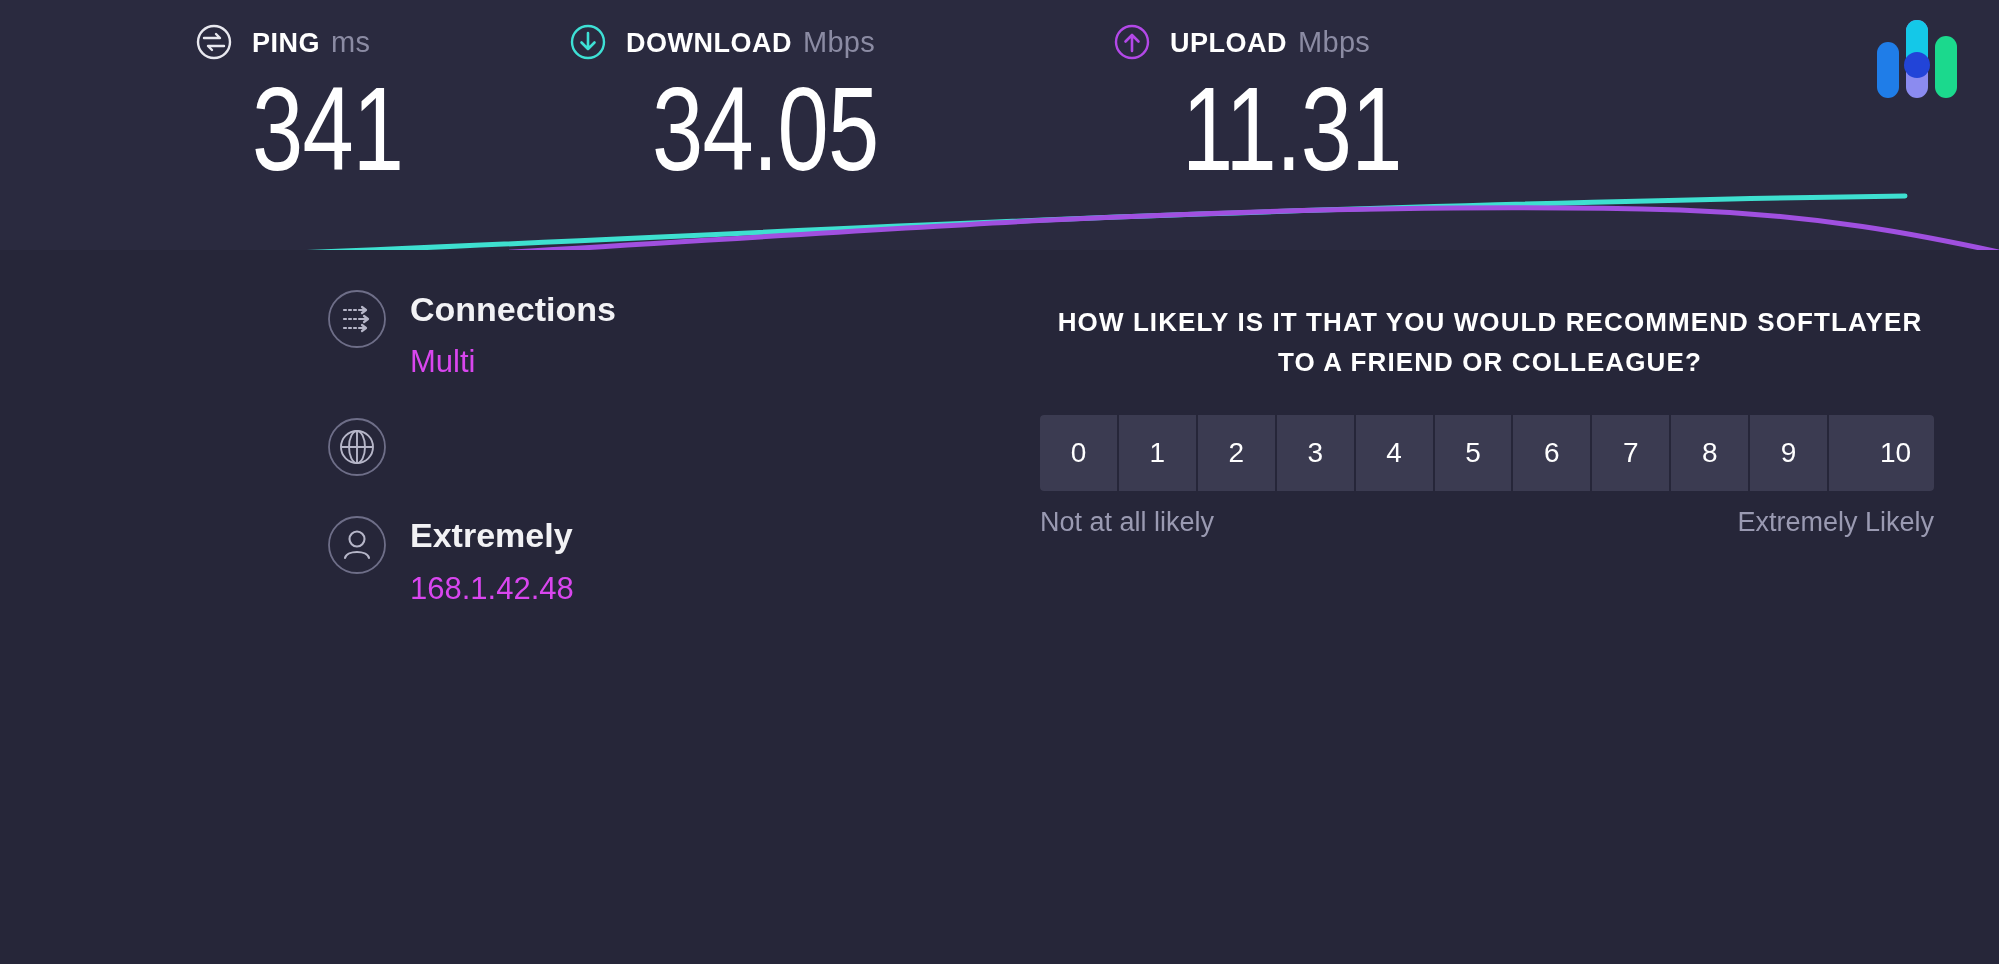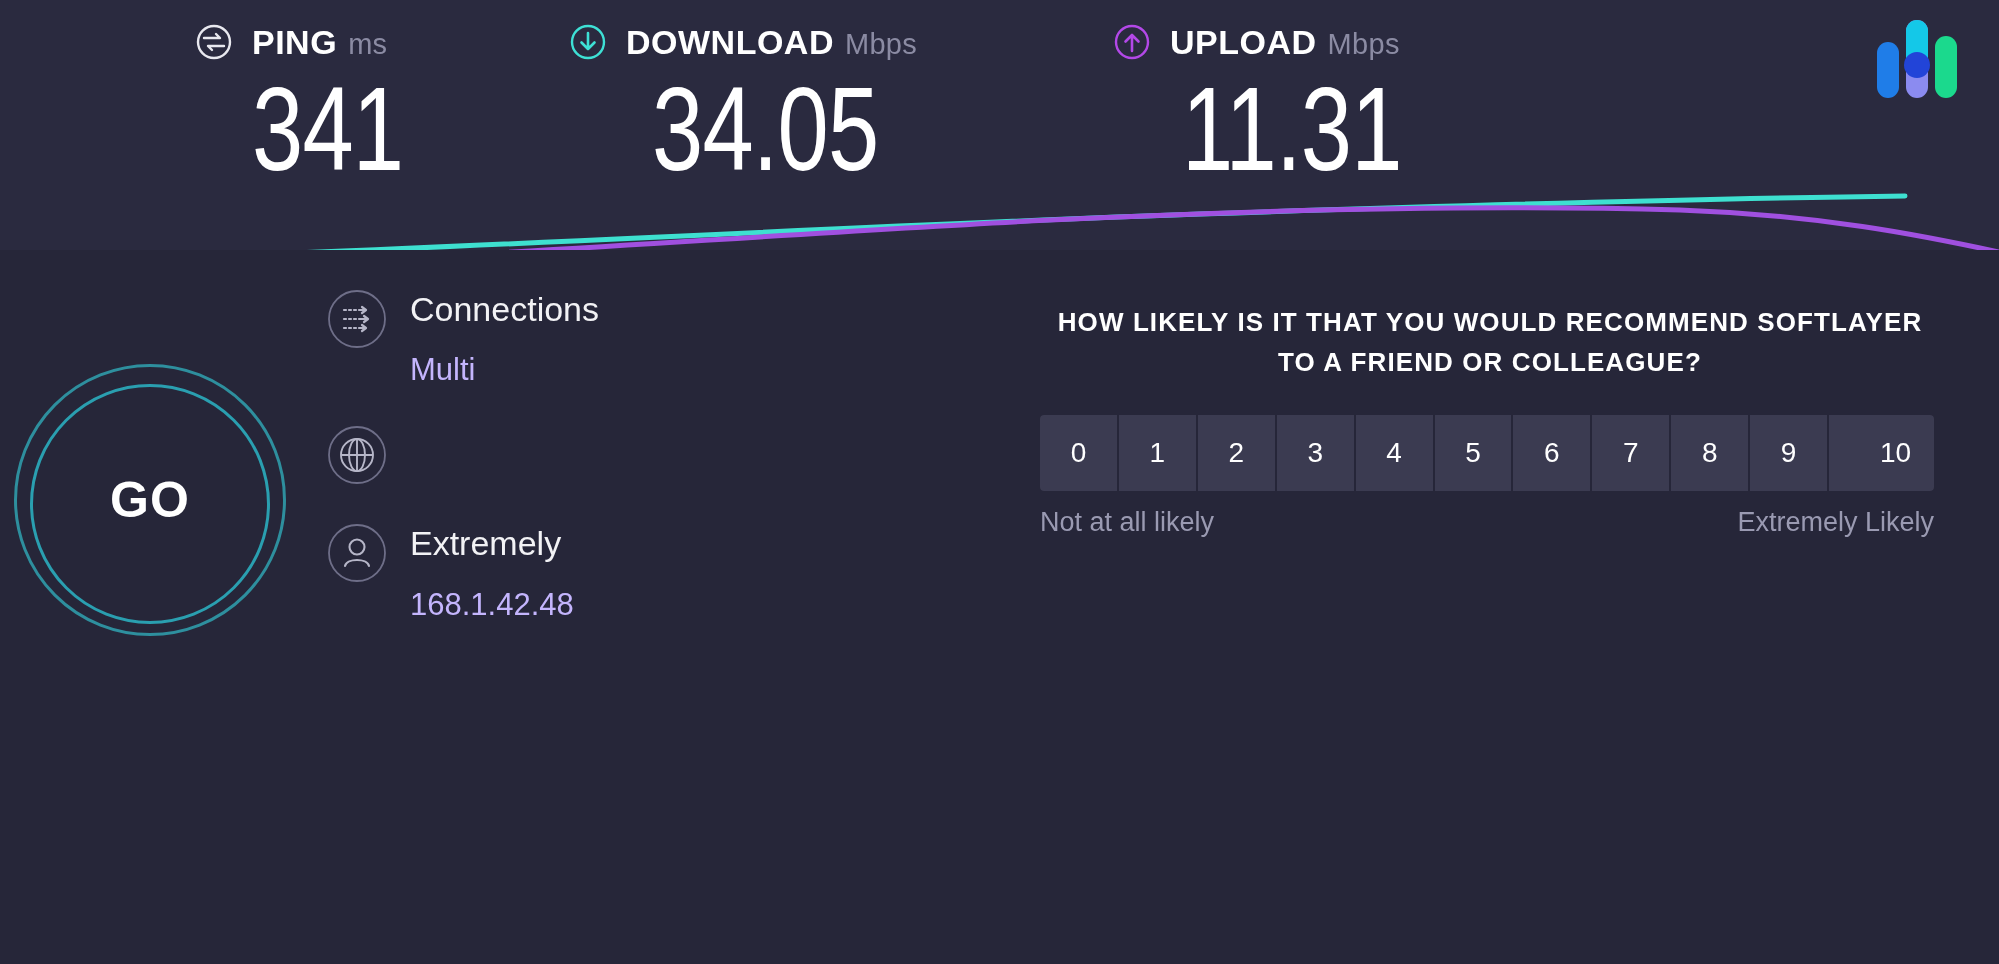--- a/index.html
+++ b/index.html
@@ -39,21 +39,21 @@
     gap: 16px;
     height: 66px;
     padding-top: 18px;
   }
   .metric-icon {
     width: 44px; height: 44px;
     flex: 0 0 44px;
     display: block;
   }
   .metric-label {
-    font-size: 34px;
+    font-size: 27px;
     font-weight: bold;
     letter-spacing: 0.5px;
     color: #ffffff;
     white-space: nowrap;
   }
   .metric-unit {
     font-size: 29px;
     font-weight: normal;
     color: #8b8ba3;
     margin-left: 11px;
@@ -163,27 +163,27 @@
     width: 74px; height: 74px;
     flex: 0 0 74px;
     margin-right: 16px;
     margin-top: 2px;
   }
   .info-body { padding-top: 4px; }
   .info-title {
     font-size: 34px;
     color: #f2f2f5;
     line-height: 1.48;
-    font-weight: normal;
+    font-weight: bold;
   }
   .info-sub {
     font-size: 31px;
-    color: #c4b5fd;
+    color: #d946ef;
     line-height: 1.55;
-    margin-top: 12px;
+    margin-top: 4px;
   }
   .info-link {
     font-size: 33px;
     color: #3699e8;
     line-height: 1.5;
     margin-top: 5px;
     cursor: pointer;
     display: inline-block;
   }
 
@@ -297,25 +297,20 @@
     </svg>
   </div>
 
   <svg class="graph" viewBox="0 0 1999 110" preserveAspectRatio="none">
     <path d="M 0 84 C 400 72, 800 48, 1200 34 C 1500 24, 1750 18, 1905 16" fill="none" stroke="#3ee0d0" stroke-width="5" stroke-linecap="round"></path>
     <path d="M 0 93 C 350 88, 700 58, 1050 40 C 1300 28, 1500 25, 1680 30 C 1820 35, 1920 55, 1999 72" fill="none" stroke="#a050e0" stroke-width="5" stroke-linecap="round"></path>
   </svg>
 
   <div class="lower">
 
-    <div class="go-wrap">
-      <div class="go-ring-outer"></div>
-      <div class="go-ring-inner"></div>
-      <div class="go-text">GO</div>
-    </div>
 
     <div class="info-list">
 
       <div class="info-row">
         <svg class="info-icon" viewBox="0 0 74 74">
           <circle cx="37" cy="37" r="28" fill="none" stroke="#6e6e88" stroke-width="1.8"></circle>
           <g stroke="#b6b6c8" stroke-width="2.2" stroke-linecap="round">
             <path d="M24 28 h2 M29 28 h2 M34 28 h2 M39 28 h6"></path>
             <path d="M42 25 l4 3 l-4 3" fill="none" stroke-linejoin="round"></path>
             <path d="M24 37 h2 M29 37 h2 M34 37 h2 M39 37 h8"></path>

